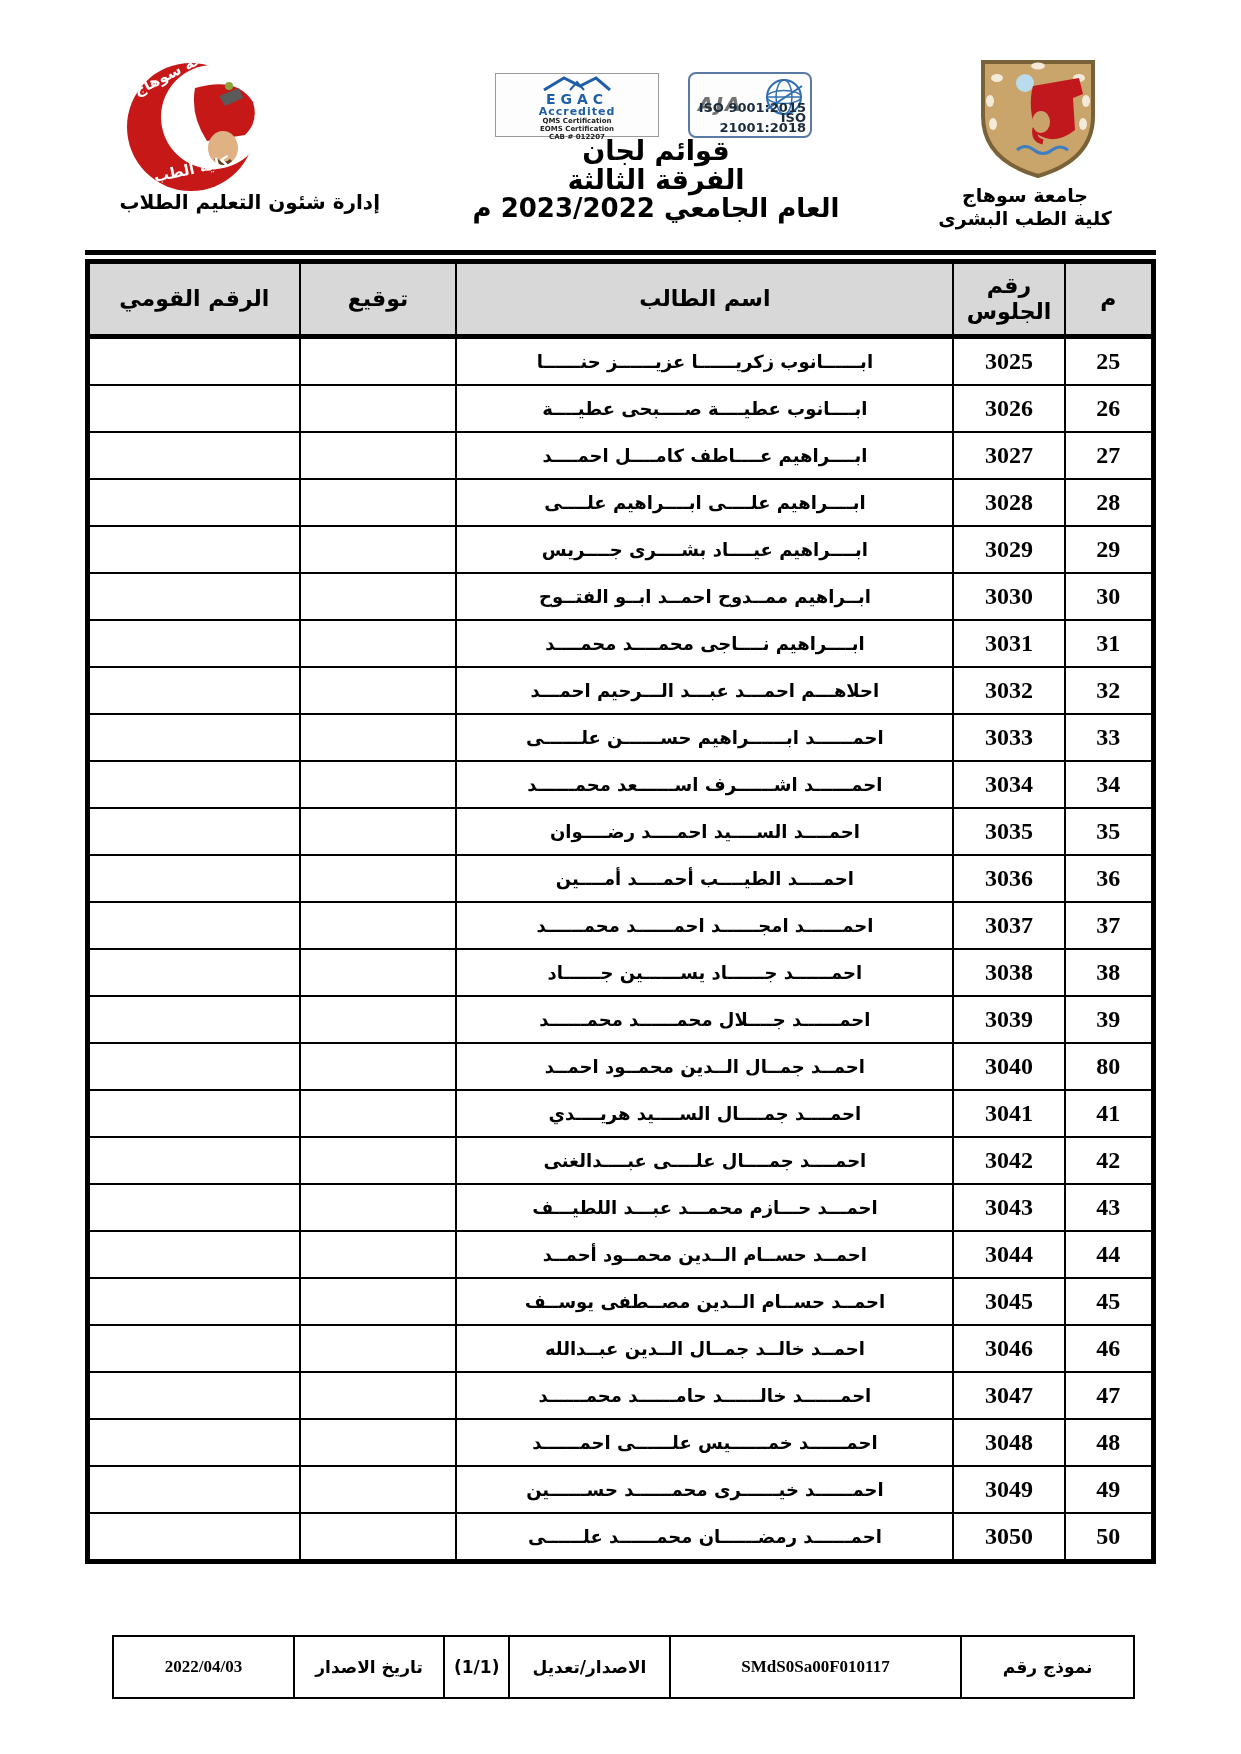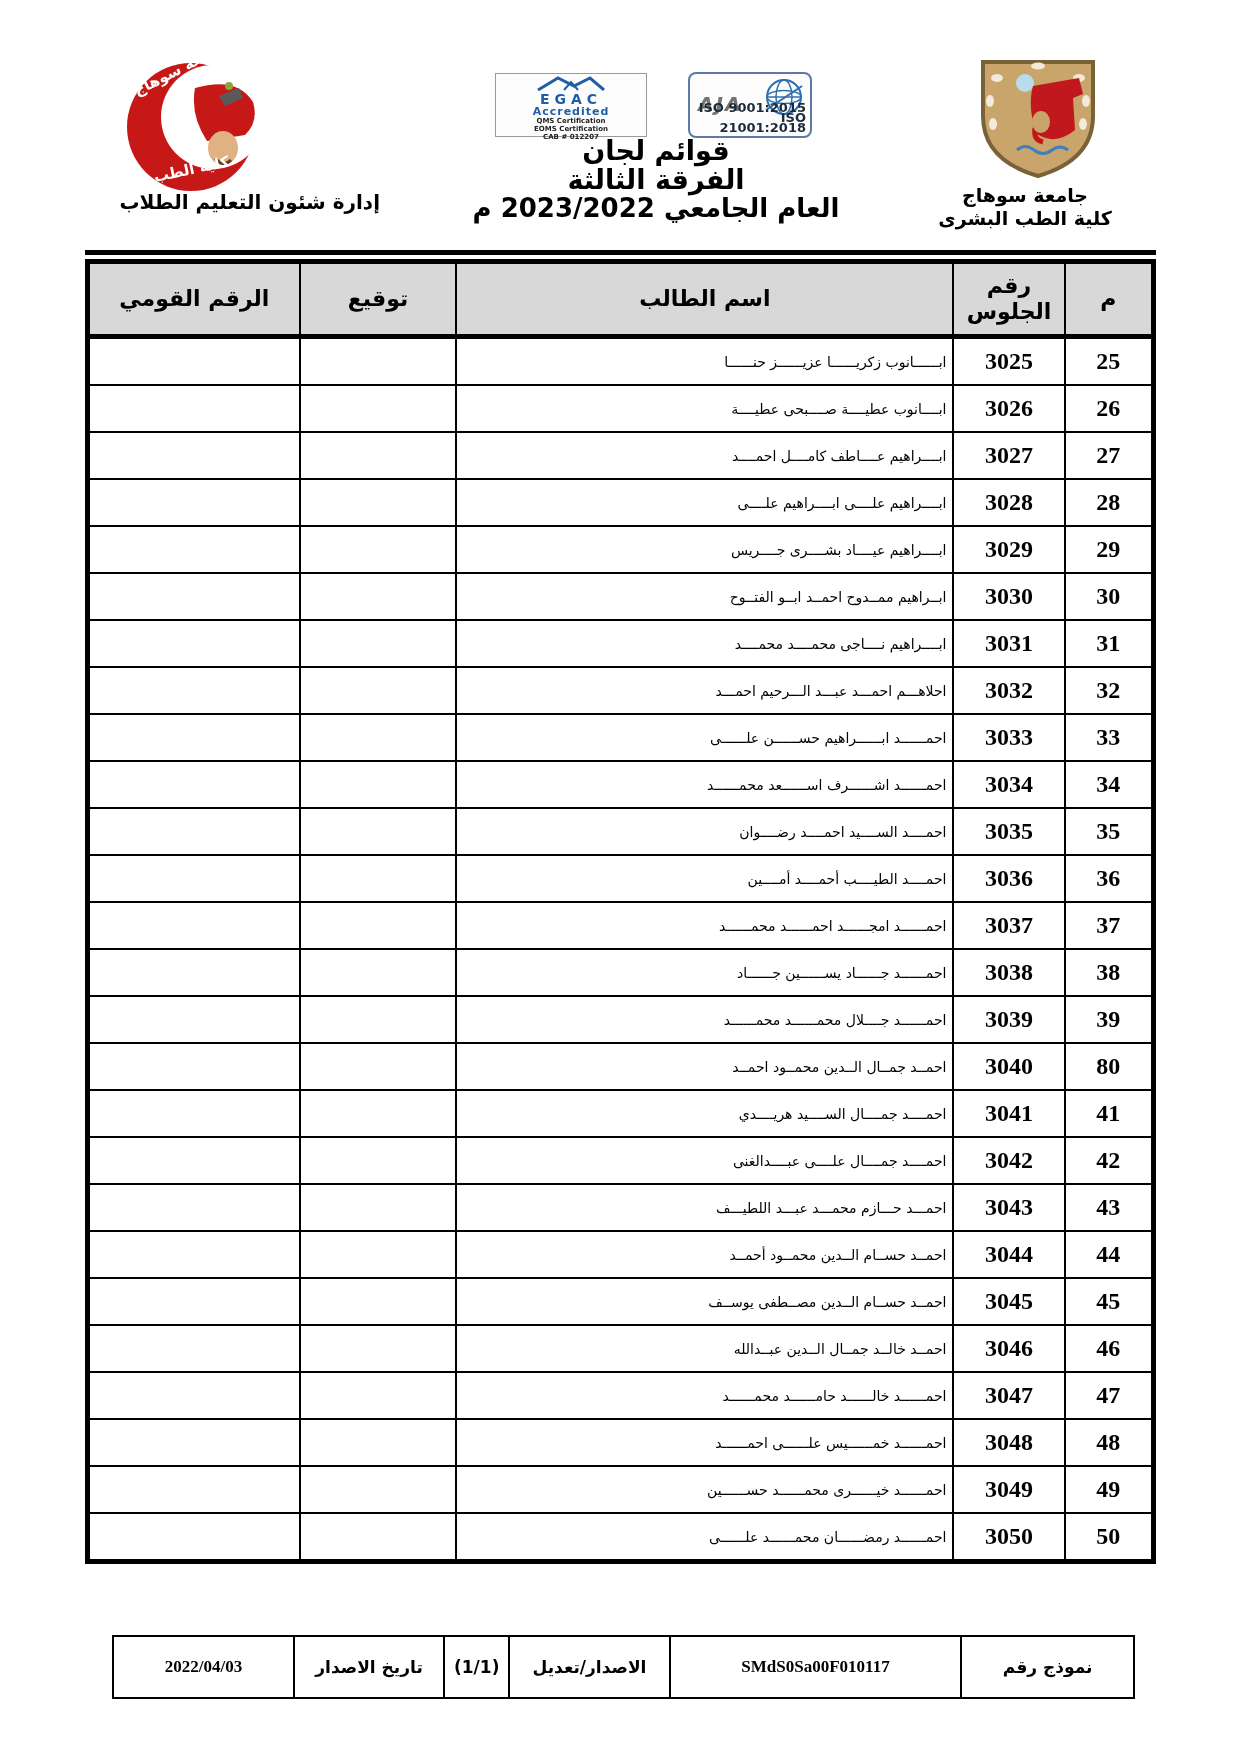--- a/index.html
+++ b/index.html
@@ -6,21 +6,21 @@
   .page{
     position:relative;width:1241px;height:1754px;background:#ffffff;
     font-family:"DejaVu Sans",sans-serif;color:#000;overflow:hidden;
     margin:0 auto;box-shadow:0 0 4px rgba(0,0,0,.3);
   }
   
   .logo-left{position:absolute;left:103px;top:56px;width:195px;height:142px;}
   .dept{position:absolute;left:80px;top:190px;width:300px;text-align:right;
         font-weight:bold;font-size:20px;direction:rtl;}
   .badges{position:absolute;left:495px;top:70px;width:320px;height:70px;}
-  .egac{position:absolute;left:0;top:3px;width:152px;height:64px;border:1px solid #9a9a9a;
+  .egac{position:absolute;left:0;top:3px;width:164px;height:64px;border:1px solid #9a9a9a;
         background:#fdfdfd;text-align:center;line-height:1;padding-top:2px;box-sizing:border-box;}
   .egac .nm{color:#1f5fa8;font-weight:bold;font-size:14px;letter-spacing:5px;margin-top:-2px;}
   .egac .acc{color:#1f5fa8;font-weight:bold;font-size:11px;letter-spacing:1px;}
   .egac .ln{color:#222;font-weight:bold;font-size:7px;margin-top:1px;}
   .aja{position:absolute;left:193px;top:2px;width:124px;height:66px;border:2px solid #5b7ba6;
        border-radius:8px;background:#fdfdfd;box-sizing:border-box;}
   .aja .nm{position:absolute;left:8px;top:18px;color:#737373;font-weight:bold;
            font-size:20px;letter-spacing:2px;font-style:italic;}
   .aja .globe{position:absolute;right:4px;top:2px;}
   .aja .iso{position:absolute;right:4px;bottom:3px;text-align:right;color:#1a2b3a;
@@ -38,21 +38,21 @@
               direction:rtl;table-layout:fixed;}
   .main-table,.main-table th,.main-table td{border:2px solid #000;}
   .main-table{border:5px solid #000;}
   .main-table th{
     background:#d8d8d8;height:70px;font-size:22px;font-weight:bold;
     border-bottom:5px solid #000;padding:0 4px;line-height:26px;
   }
   .main-table td{height:45px;padding:0 6px;}
   .c-serial,.c-seat{text-align:center;font-family:"Liberation Serif","DejaVu Sans",serif;
                     font-weight:bold;font-size:24px;direction:ltr;}
-  .c-name{text-align:right;font-weight:normal;font-size:14px;white-space:nowrap;overflow:hidden;}
+  .c-name{text-align:center;font-weight:bold;font-size:18px;white-space:nowrap;overflow:hidden;}
   
   .footer-table{position:absolute;left:112px;top:1635px;width:1023px;border-collapse:collapse;
                 direction:rtl;table-layout:fixed;}
   .footer-table td{border:2px solid #000;height:30px;text-align:center;font-weight:bold;
                    font-size:17px;padding:15px 4px;}
   .f-code,.f-date{font-family:"Liberation Serif","DejaVu Sans",serif;font-size:19px;direction:ltr;}
 </style>
 </head>
 <body>
 

